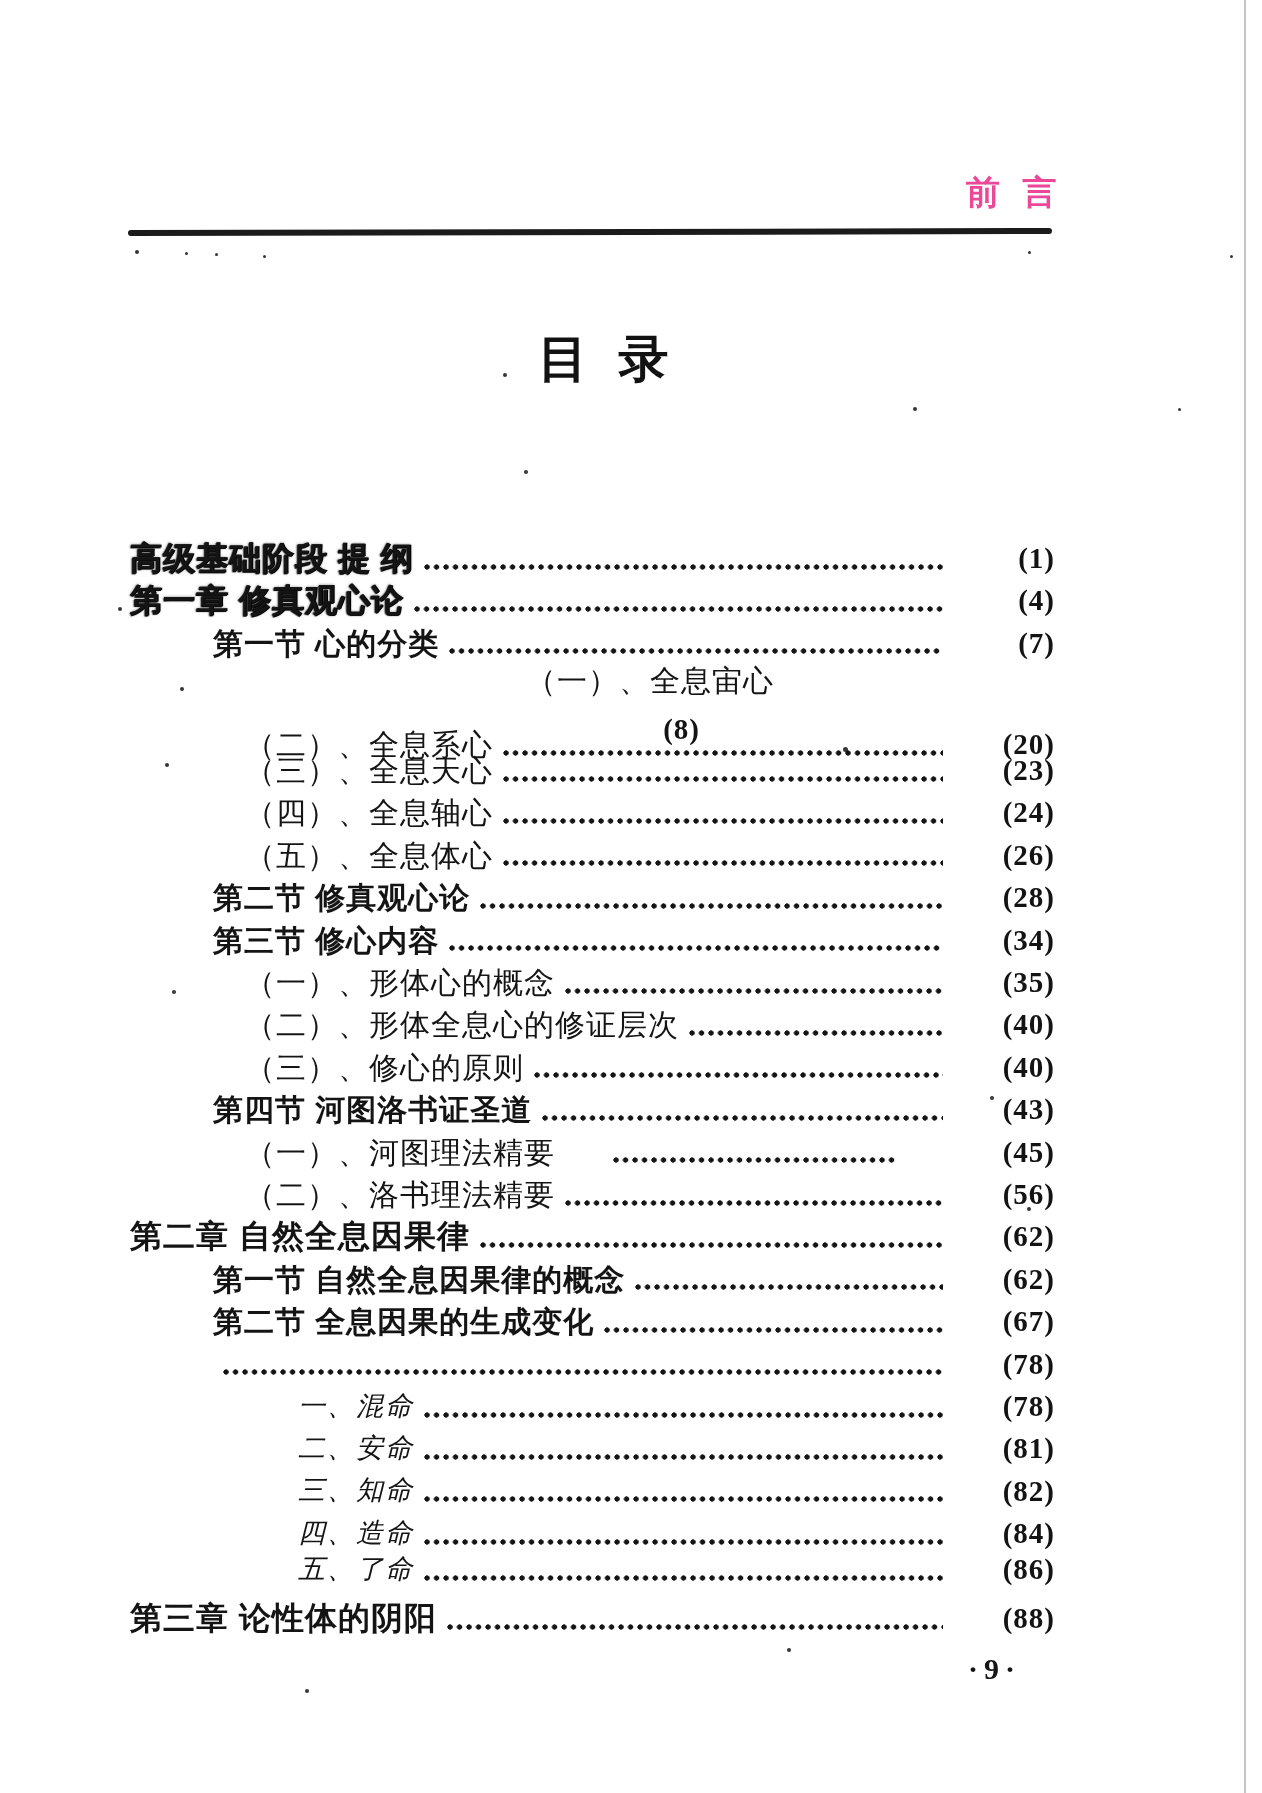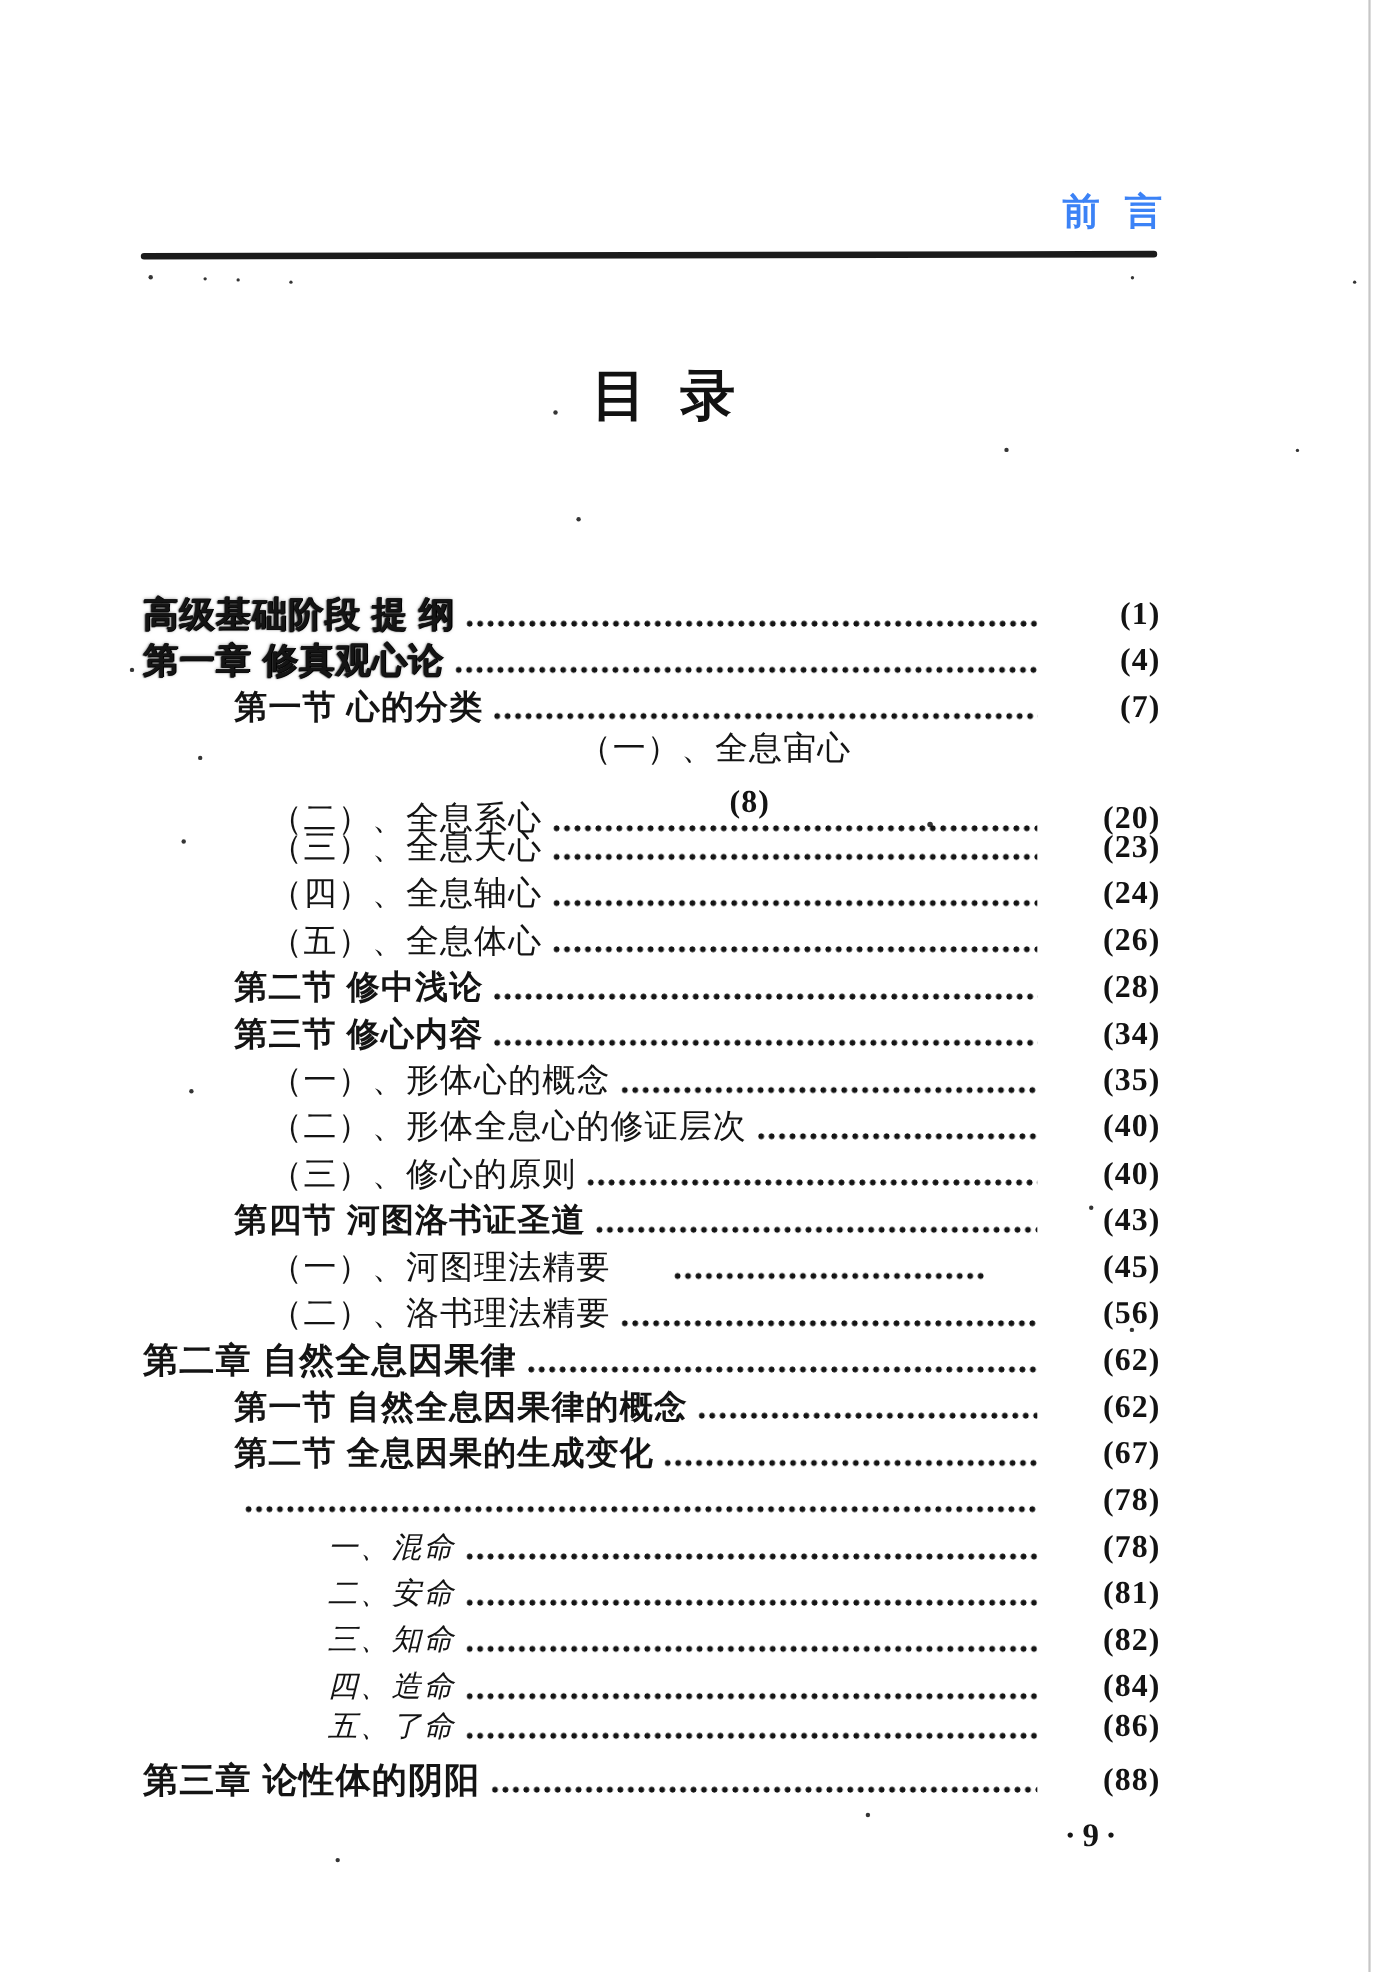--- a/index.html
+++ b/index.html
@@ -10,21 +10,21 @@
     background:#ffffff;
     overflow:hidden;
     color:#161616;
     font-family:"Liberation Serif","DejaVu Serif",serif;
   }
   
   .running-head{
     position:absolute;left:966px;top:170px;
     font-size:34px;font-weight:700;word-spacing:14px;
     font-family:"Liberation Serif","DejaVu Serif",serif;
-    color:#3b82f6;
+    color:#ec4899;
   }
   
   .head-rule{
     position:absolute;left:128px;top:229px;width:924px;height:6px;
     background:#1b1b1b;border-radius:3px;transform:rotate(-0.12deg);
   }
   
   .toc-title{
     position:absolute;left:538px;top:326px;margin:0;
     font-size:50px;font-weight:700;word-spacing:14px;letter-spacing:2px;
@@ -127,21 +127,21 @@
         <span class="lab">（四）、全息轴心</span>
         <span class="dots"></span>
         <span class="pg">(24)</span>
       </div>
       <div class="toc-row level2" style="top: 833.8px;">
         <span class="lab">（五）、全息体心</span>
         <span class="dots"></span>
         <span class="pg">(26)</span>
       </div>
       <div class="toc-row level1" style="top: 876.2px;">
-        <span class="lab">第二节 修中浅论</span>
+        <span class="lab">第二节 修真观心论</span>
         <span class="dots"></span>
         <span class="pg">(28)</span>
       </div>
       <div class="toc-row level1" style="top: 918.6px;">
         <span class="lab">第三节 修心内容</span>
         <span class="dots"></span>
         <span class="pg">(34)</span>
       </div>
       <div class="toc-row level2" style="top: 961px;">
         <span class="lab">（一）、形体心的概念</span>

